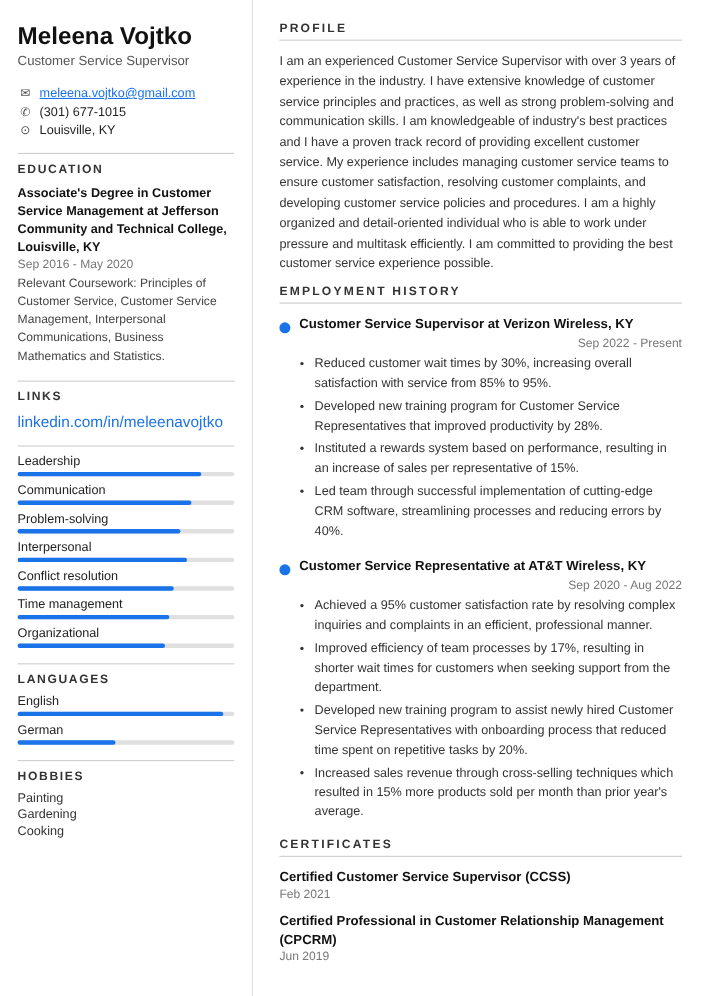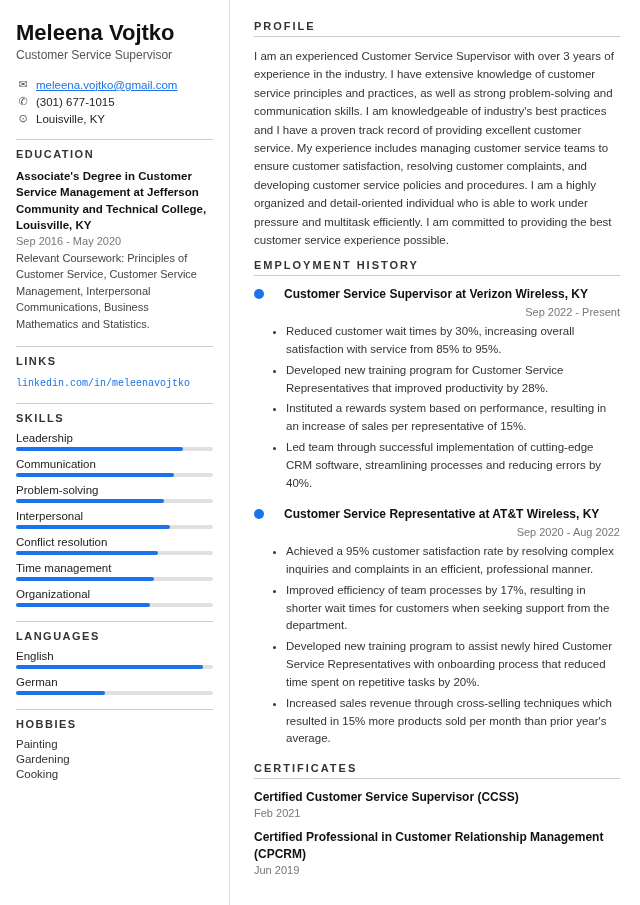--- a/index.html
+++ b/index.html
@@ -80,23 +80,22 @@
       margin-bottom: 3px;
     }
     .edu-coursework {
       font-size: 11px;
       color: #444;
       line-height: 1.5;
     }
     
     .link-item a {
       color: #1a73e8;
-      font-size: 10px;
+      font-size: 14px;
       text-decoration: none;
-      font-family: Liberation Mono, monospace;
     }
     
     .skill-item {
       margin-bottom: 7px;
     }
     .skill-label {
       font-size: 11.5px;
       margin-bottom: 3px;
       color: #222;
     }
@@ -163,22 +162,22 @@
       font-size: 11.5px;
       color: #333;
       line-height: 1.6;
     }
     
     .job-block {
       margin-bottom: 14px;
     }
     .job-header {
       display: flex;
-      align-items: flex-start;
-      gap: 20px;
+      align-items: flex-end;
+      gap: 8px;
       margin-bottom: 3px;
     }
     .job-dot {
       width: 10px;
       height: 10px;
       min-width: 10px;
       background: #1a73e8;
       border-radius: 50%;
       margin-top: 3px;
     }
@@ -249,21 +248,20 @@
     <div class="edu-date">Sep 2016 - May 2020</div>
     <div class="edu-coursework">Relevant Coursework: Principles of Customer Service, Customer Service Management, Interpersonal Communications, Business Mathematics and Statistics.</div>
 
     <hr class="section-divider">
     <div class="section-heading">Links</div>
     <div class="link-item">
       <a href="#">linkedin.com/in/meleenavojtko</a>
     </div>
 
     <hr class="section-divider">
-    <div class="section-heading">Skills</div>
     <div id="skills-container">
         <div class="skill-item">
       <div class="skill-label">Leadership</div>
       <div class="skill-bar-bg">
         <div class="skill-bar-fill" style="width:85%"></div>
       </div>
     </div>
         <div class="skill-item">
       <div class="skill-label">Communication</div>
       <div class="skill-bar-bg">

